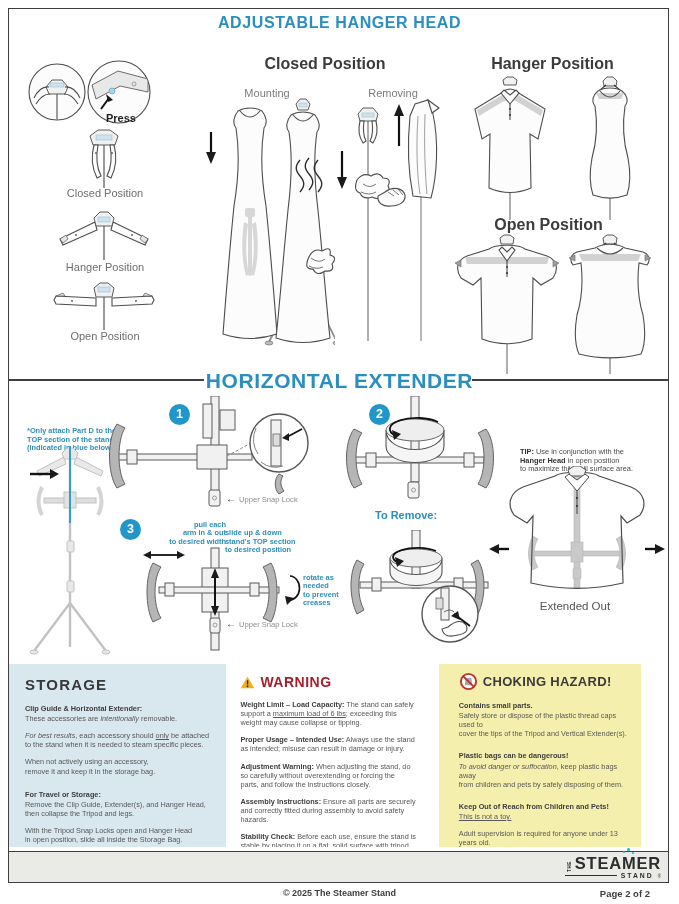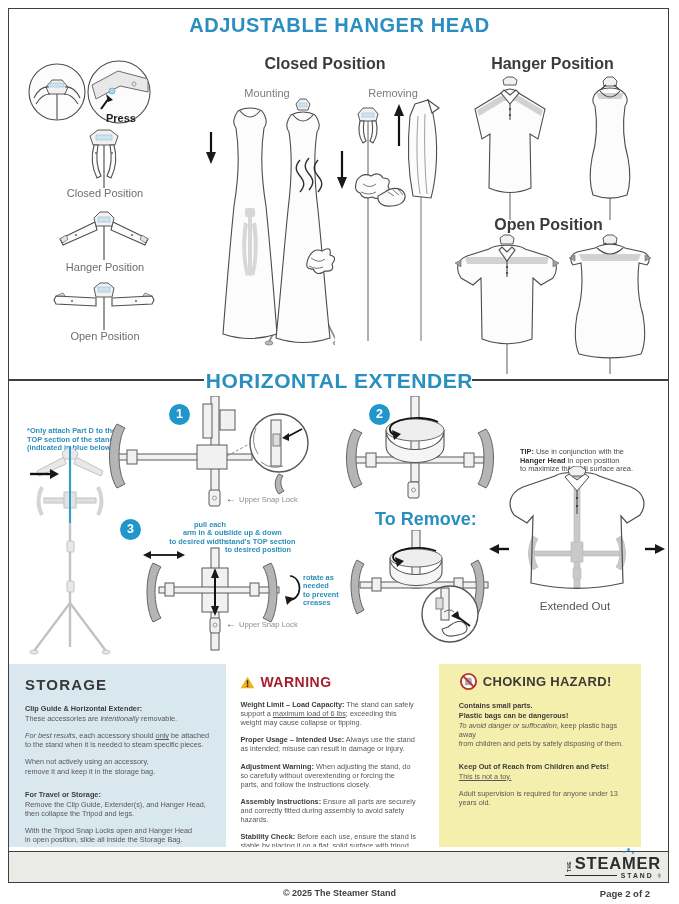--- a/index.html
+++ b/index.html
@@ -4,37 +4,37 @@
 <style>
   html,body{margin:0;padding:0;background:#fff;}
   .page{position:relative;width:679px;height:904px;background:#fff;overflow:hidden;
         font-family:"Liberation Sans",sans-serif;-webkit-font-smoothing:antialiased;}
   .abs{position:absolute;}
   .outer-border{left:8px;top:8px;width:661px;height:875px;border:1px solid #3f3f3f;
                 box-sizing:border-box;pointer-events:none;z-index:30;}
   .divider{height:2px;background:#3f3f3f;z-index:5;}
 
   .sec-title{left:0;width:679px;text-align:center;font-weight:800;color:#2a8fc0;letter-spacing:.6px;}
-  .t1{top:14px;font-size:20px;}
+  .t1{top:14px;font-size:16px;}
   .t2{top:369px;font-size:21px;z-index:6;}
 
   .heading{font-size:16px;font-weight:800;color:#3b3b3b;text-align:center;}
   .gray-label{font-size:11px;color:#7b7b7b;text-align:center;}
   .cap{font-size:11px;color:#6e6e6e;text-align:center;}
   .press{font-size:11px;font-weight:800;color:#1e1e1e;margin-top:13px;}
 
   .pre{white-space:pre-line;}
   .teal-sm{font-size:7.4px;line-height:1.12;font-weight:700;color:#2d8fba;}
   .tip-txt{font-size:7.4px;line-height:1.14;color:#4a4a4a;}
   .tip-txt b{color:#333;}
   .snap-label{font-size:7.6px;color:#8d8d8d;display:flex;align-items:center;gap:3px;}
   .snap-label .ar{color:#2b2b2b;font-size:10px;font-weight:700;line-height:1;}
   .badge{width:21px;height:21px;border-radius:50%;background:#2196cb;color:#fff;
          font-size:12.5px;font-weight:800;text-align:center;line-height:21px;}
-  .to-remove{font-size:18px;font-weight:800;color:#2a8fc0;}
+  .to-remove{font-size:11px;font-weight:800;color:#2a8fc0;}
   .ext-cap{font-size:11.5px;color:#555;text-align:center;}
 
   .bottom-row{left:9px;top:664px;width:632px;height:183px;display:flex;z-index:1;}
   .box{box-sizing:border-box;height:183px;overflow:hidden;}
   .box-storage{width:227px;background:#d9e7ee;padding:12px 12px 0 16px;}
   .box-warning{width:222px;background:#ffffff;padding:10px 10px 0 14px;}
   .box-choking{width:211px;background:#f5efad;padding:8px 8px 0 20px;}
   .box h3{margin:0;}
   .storage-h{font-size:15px;font-weight:800;letter-spacing:1.2px;color:#383838;margin:0 0 11px 0 !important;}
   .hrow{display:flex;align-items:center;gap:5px;margin:0 0 10px 0 !important;}
@@ -462,20 +462,22 @@
     <div class="box box-choking">
       <h3 class="hrow">
         <svg width="19" height="19" viewBox="0 0 20 20">
           <circle cx="10" cy="10" r="8" fill="#fff" stroke="#b5342c" stroke-width="2"></circle>
           <path d="M7,6 L13,6 L14,14 L6,14 Z" fill="#a9a9a9"></path>
           <line x1="4.3" y1="4.3" x2="15.7" y2="15.7" stroke="#b5342c" stroke-width="2"></line>
         </svg>
         <span class="choking-h">CHOKING HAZARD!</span>
       </h3>
       <p class="sub">Contains small parts.</p>
+      <p class="pre grp">Safely store or dispose of the plastic thread caps used to
+cover the tips of the Tripod and Vertical Extender(s).</p>
       <p class="sub">Plastic bags can be dangerous!</p>
       <p class="pre grp"><i>To avoid danger or suffocation</i><span>, keep plastic bags away
 from children and pets by safely disposing of them.</span></p>
       <p class="sub">Keep Out of Reach from Children and Pets!</p>
       <p style="margin-bottom:8px;text-decoration:underline;"><span>This is </span><u>not</u><span> a toy.</span></p>
       <p>Adult supervision is required for anyone under 13 years old.</p>
     </div>
   </div>
 
   <div class="abs footer-strip"></div>

